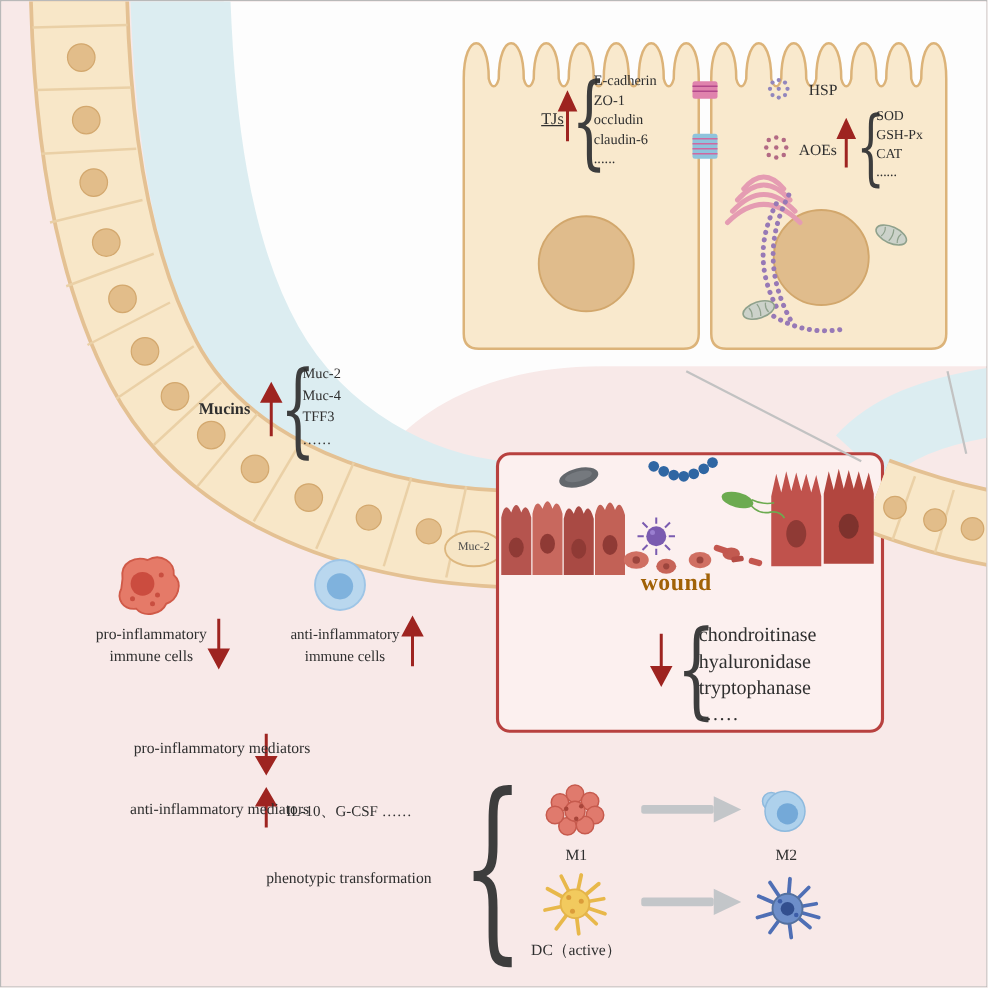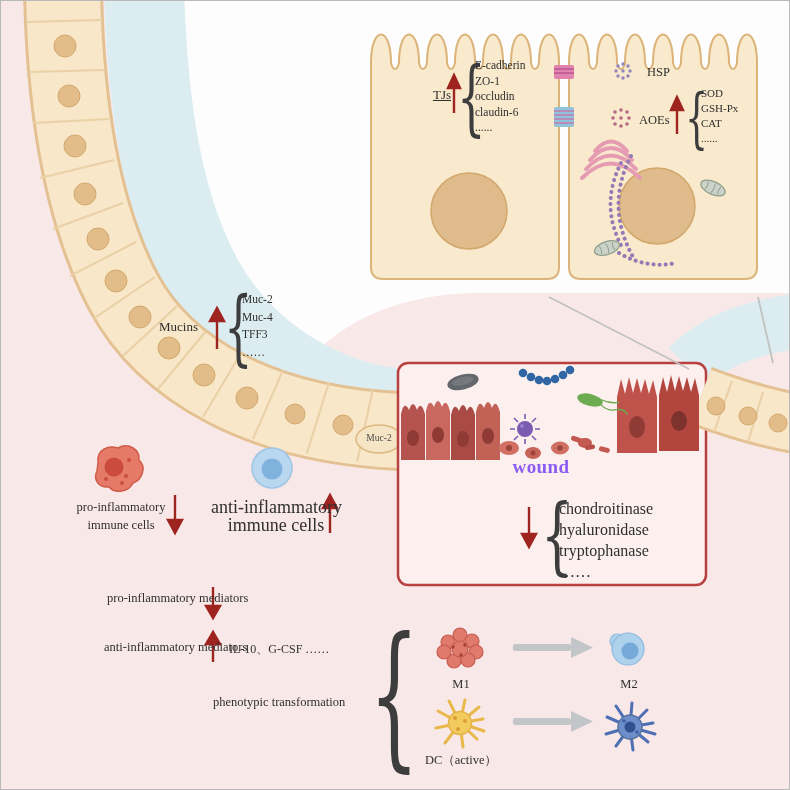--- a/index.html
+++ b/index.html
@@ -313,45 +313,45 @@
 <div class="label" style="left:646px;top:64px;font-size:12.5px;">HSP</div>
 <div class="label" style="left:638px;top:112px;font-size:12.5px;">AOEs</div>
 <div class="brace" style="left:684px;top:84px;font-size:66px;transform:scaleX(.55);">{</div>
 <div class="label" style="left:700px;top:85px;font-size:11px;line-height:15px;">
   <span class="blk">SOD</span>
   <span class="blk">GSH-Px</span>
   <span class="blk">CAT</span>
   <span class="blk">......</span>
 </div>
 
-<div class="label" style="left:158px;top:318px;font-size:13px;">Mucins</div>
+<div class="label" style="left:158px;top:318px;font-size:13px;font-weight:bold;">Mucins</div>
 <div class="brace" style="left:223px;top:286px;font-size:82px;transform:scaleX(.55);">{</div>
 <div class="label" style="left:241px;top:290px;font-size:11.5px;line-height:17.5px;">
   <span class="blk">Muc-2</span>
   <span class="blk">Muc-4</span>
   <span class="blk">TFF3</span>
   <span class="blk">……</span>
 </div>
 
 <div class="label center" style="left:356px;top:432px;width:44px;font-size:9.5px;color:#4a4a4a;">Muc-2</div>
 
-<div class="label center wound-title" style="left:480px;top:455px;width:120px;font-size:19px;color:#8b5cf6;">wound</div>
+<div class="label center wound-title" style="left:480px;top:455px;width:120px;font-size:19px;color:#a16207;">wound</div>
 <div class="brace" style="left:540px;top:492px;font-size:84px;transform:scaleX(.6);">{</div>
 <div class="label" style="left:558px;top:497px;font-size:16px;line-height:21px;">
   <span class="blk">chondroitinase</span>
   <span class="blk">hyaluronidase</span>
   <span class="blk">tryptophanase</span>
   <span class="blk">……</span>
 </div>
 
 <div class="label center" style="left:55px;top:497px;width:130px;font-size:12.5px;line-height:18px;">
   <span class="blk">pro-inflammatory</span>
   <span class="blk">immune cells</span>
 </div>
-<div class="label center" style="left:210px;top:497px;width:130px;font-size:18px;line-height:18px;">
+<div class="label center" style="left:210px;top:497px;width:130px;font-size:12px;line-height:18px;">
   <span class="blk">anti-inflammatory</span>
   <span class="blk">immune cells</span>
 </div>
 
 <div class="label" style="left:106px;top:590px;font-size:12.5px;">pro-inflammatory mediators</div>
 <div class="label" style="left:103px;top:639px;font-size:12.5px;">anti-inflammatory mediators</div>
 <div class="label" style="left:228px;top:640px;font-size:12px;">IL-10、G-CSF ……</div>
 
 <div class="label" style="left:212px;top:694px;font-size:12.5px;">phenotypic transformation</div>
 <div class="brace" style="left:368px;top:614px;font-size:158px;transform:scaleX(.5);">{</div>

